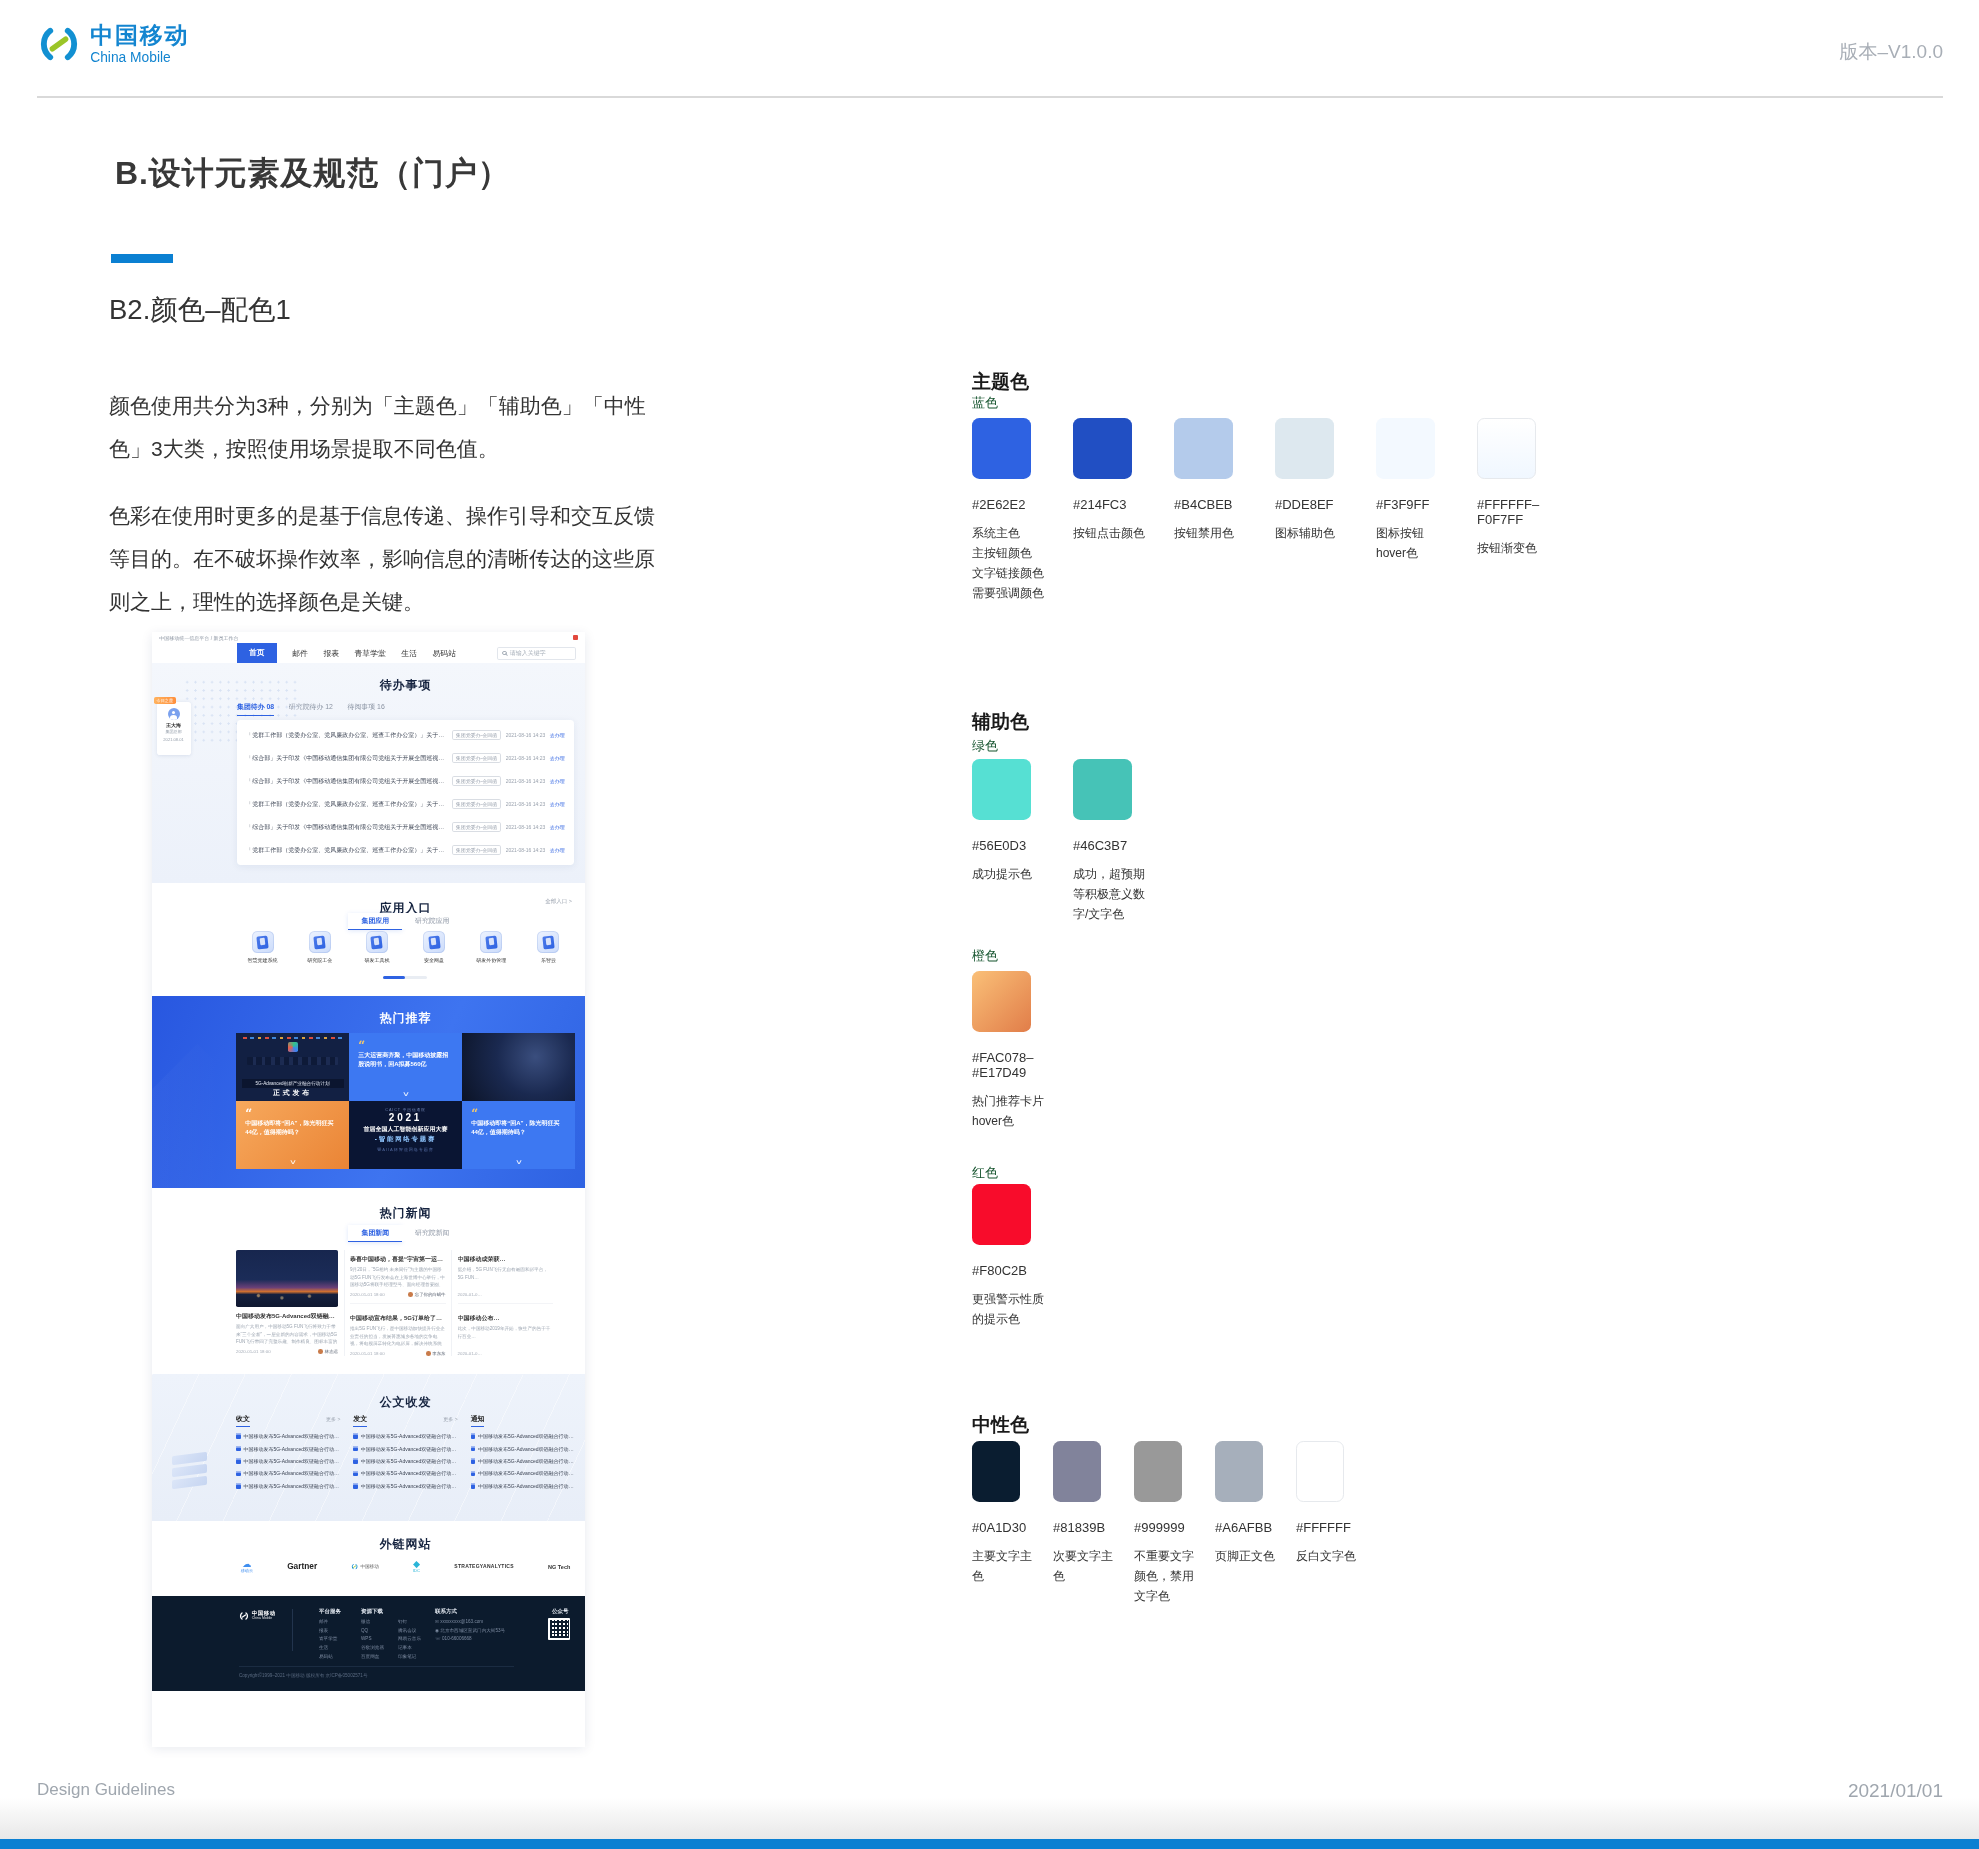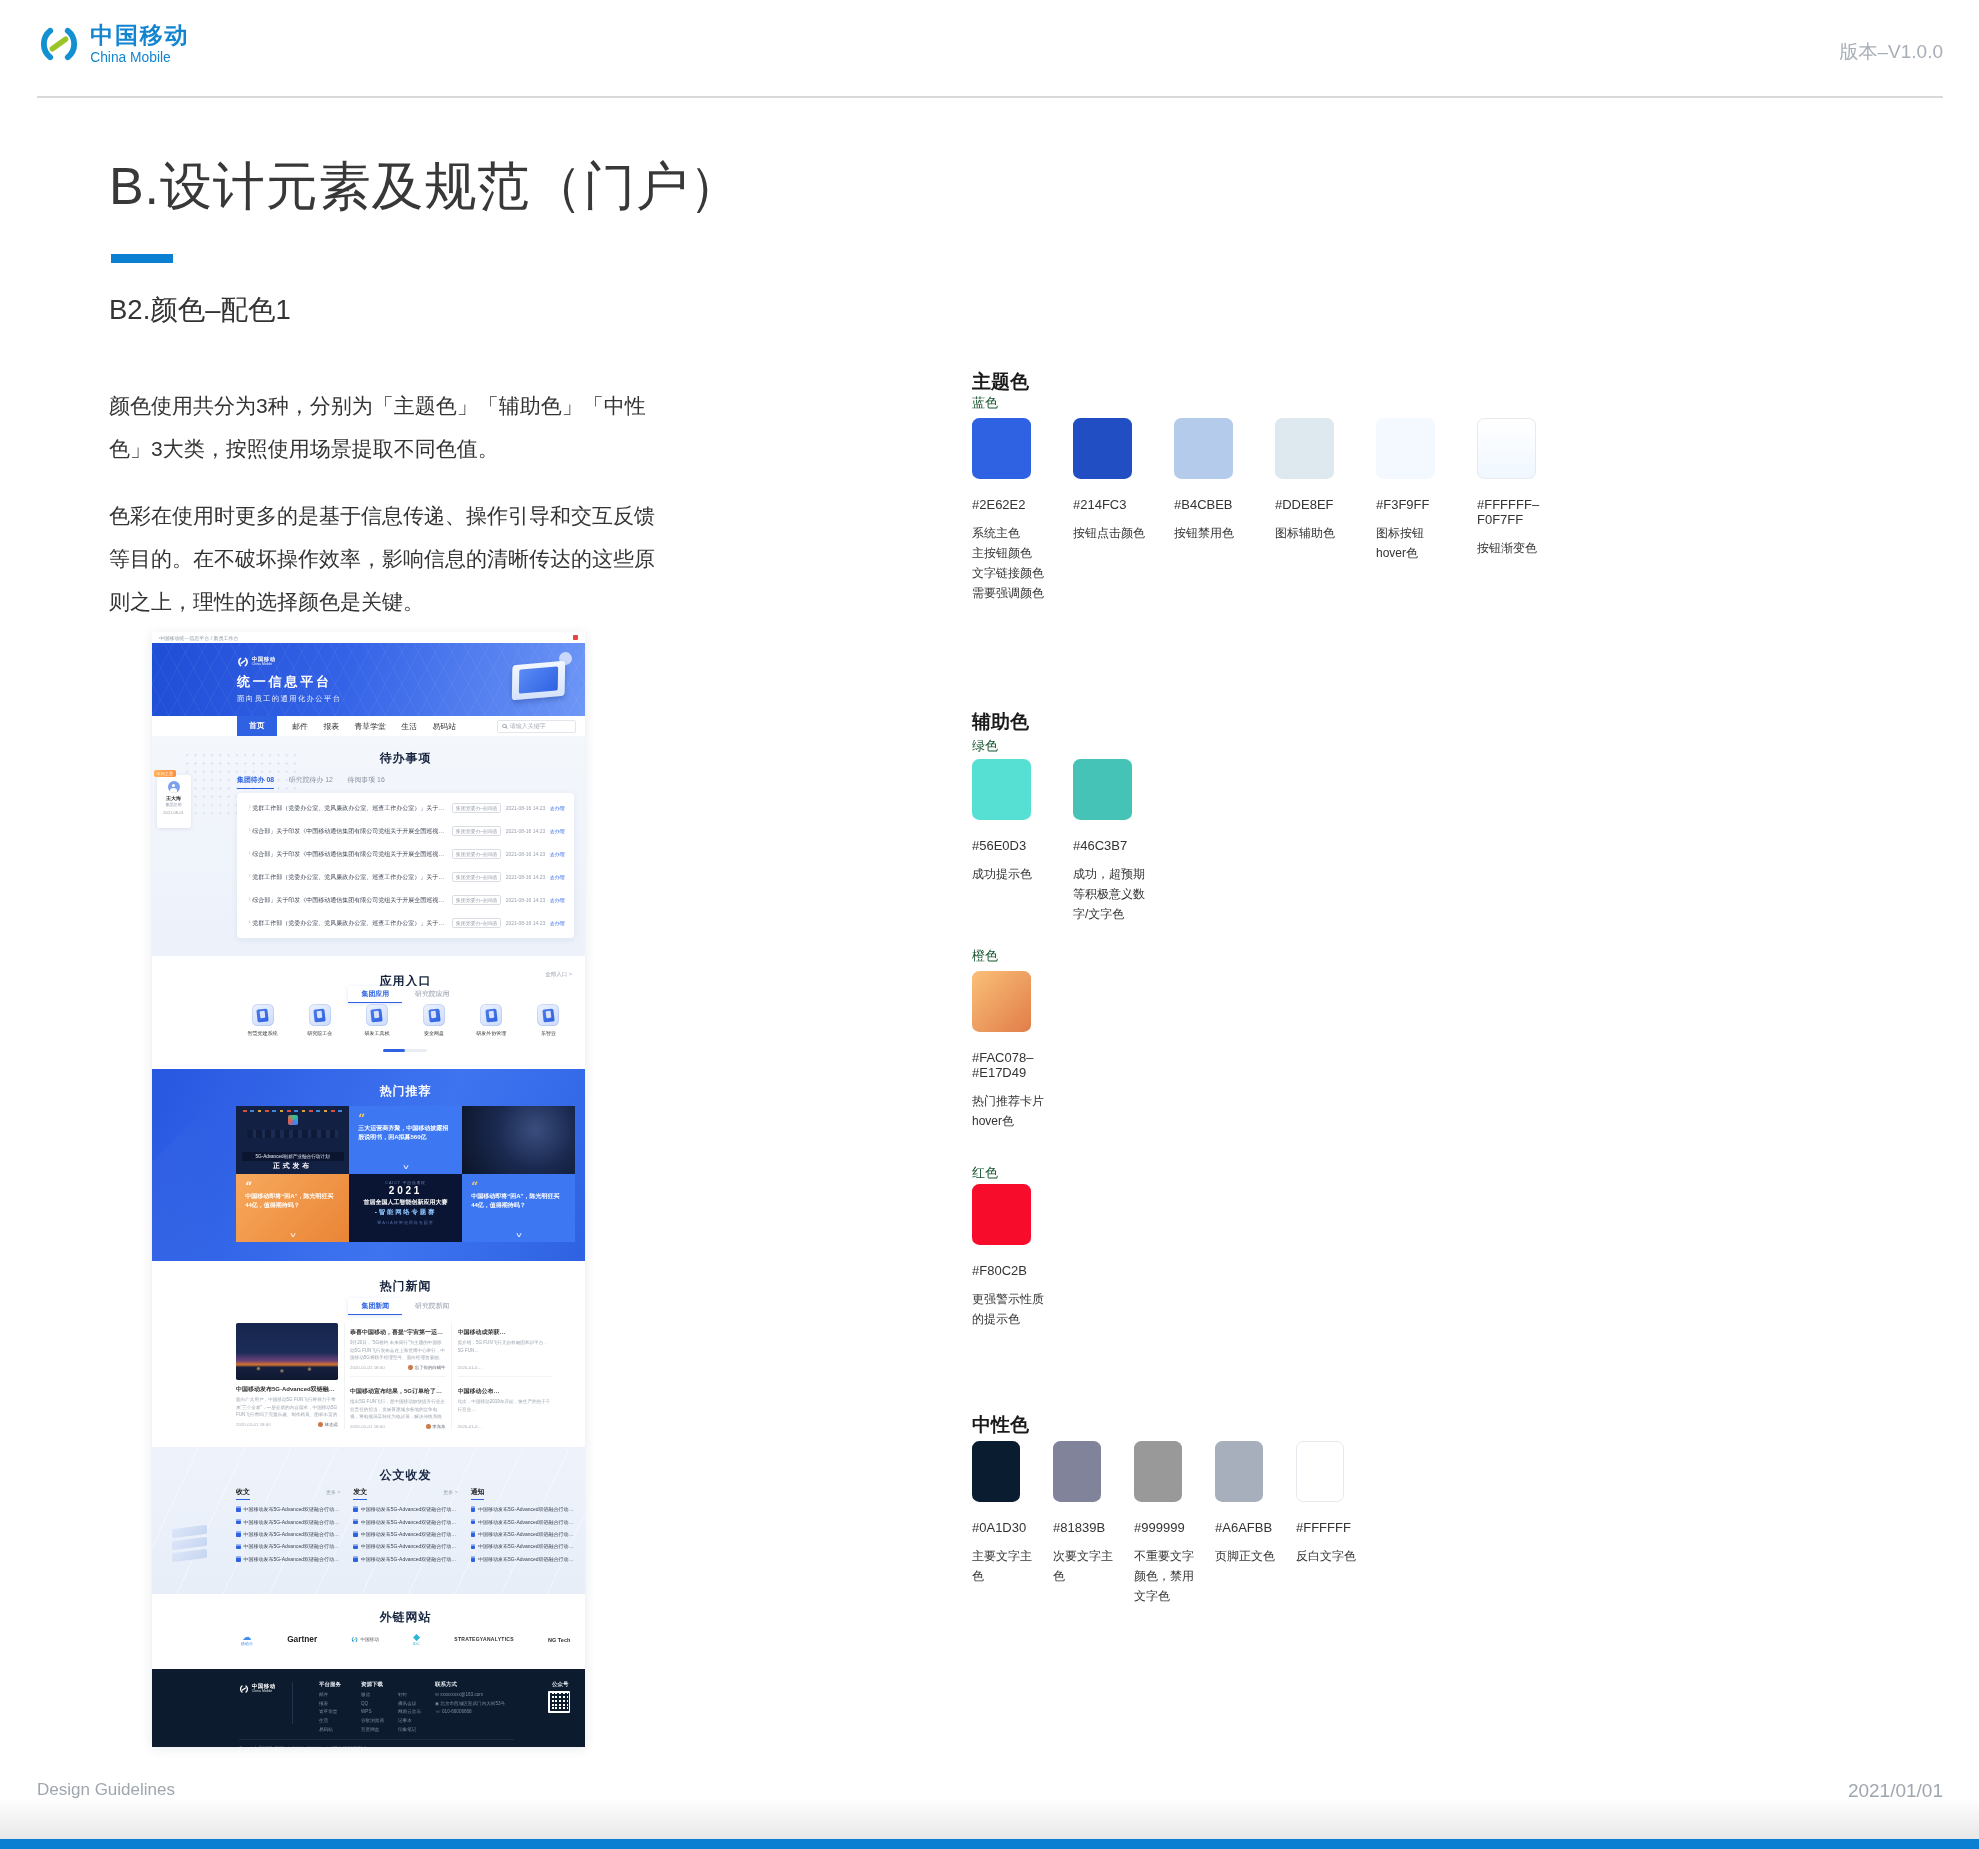--- a/index.html
+++ b/index.html
@@ -9,21 +9,21 @@
 
 
 .brand{position:absolute;left:37px;top:22px;display:flex;align-items:center;gap:9.2px}
 .brand-text{display:flex;flex-direction:column;line-height:1.1}
 .brand-cn{font-size:23px;font-weight:bold;color:#1385D0;letter-spacing:1.8px}
 .brand-en{font-size:13.8px;color:#1385D0;margin-top:1.8px}
 .version{position:absolute;right:37px;top:39px;font-size:19px;color:#A8AEB6}
 .hdr-line{position:absolute;left:37px;right:37px;top:96px;height:1.8px;background:#D9D9D9}
 
 
-.doc-title{position:absolute;left:109px;top:152px;font-size:52px;font-weight:normal;color:#383838;letter-spacing:0.9px}
+.doc-title{position:absolute;left:115px;top:152px;font-size:32px;font-weight:bold;color:#383838;letter-spacing:0.9px}
 .accent-bar{position:absolute;left:111px;top:254px;width:62px;height:9.2px;background:#0B80D2}
 .sec-title{position:absolute;left:109px;top:292px;font-size:27.5px;color:#333}
 .para{position:absolute;left:109px;width:562px;font-size:21px;line-height:43px;color:#333}
 .p1{top:384px}
 .p2{top:494px}
 
 
 .foot-left{position:absolute;left:37px;top:1780px;font-size:17px;color:#9FA6AE}
 .foot-right{position:absolute;right:37px;top:1780px;font-size:19px;color:#9FA6AE}
 .bottom-grad{position:absolute;left:0;right:0;bottom:10px;height:41px;background:linear-gradient(180deg,rgba(236,236,236,0),#E8E8E8)}
@@ -210,44 +210,20 @@
   <div class="accent-bar"></div>
   <div class="sec-title">B2.颜色–配色1</div>
   <div class="para p1">颜色使用共分为3种，分别为「主题色」「辅助色」「中性色」3大类，按照使用场景提取不同色值。</div>
   <div class="para p2">色彩在使用时更多的是基于信息传递、操作引导和交互反馈等目的。在不破坏操作效率，影响信息的清晰传达的这些原则之上，理性的选择颜色是关键。</div>
 
   <div class="portal" id="portal">
       <div class="pt-topbar">
     <span class="pt-bc">中国移动统一信息平台 / 新员工作台</span>
     <span class="pt-reddot"></span>
       </div>
-      <div class="pt-hero">
-    <div class="pt-hero-inner">
-      <div class="pt-hlogo">
-            <svg width="12" height="12" viewBox="0 0 24 24">
-              <g fill="none" stroke-linecap="round">
-                <path d="M7.2 19.2 A9.2 9.2 0 0 1 7.2 4.8" stroke="#ffffff" stroke-width="3.2"></path>
-                <path d="M16.8 4.8 A9.2 9.2 0 0 1 16.8 19.2" stroke="#ffffff" stroke-width="3.2"></path>
-                <path d="M8.4 14.6 L15.6 9.4" stroke="#ffffff" stroke-width="3"></path>
-              </g>
-            </svg>
-        <span class="pt-hlogo-t">
-              <b>中国移动</b>
-              <i>China Mobile</i>
-            </span>
-          </div>
-      <div class="pt-htitle">统一信息平台</div>
-      <div class="pt-hsub">面向员工的通用化办公平台</div>
-    </div>
-    <div class="pt-illu">
-          <i class="il3"></i>
-          <i class="il1"></i>
-          <i class="il2"></i>
-        </div>
-  </div>
       <div class="pt-nav">
         <span class="pt-nav-item act">首页</span>
         <span class="pt-nav-item">邮件</span>
         <span class="pt-nav-item">报表</span>
         <span class="pt-nav-item">青草学堂</span>
         <span class="pt-nav-item">生活</span>
         <span class="pt-nav-item">易码站</span>
         <span class="pt-search"><i class="pt-mag"></i>请输入关键字</span>
       </div>
       <div class="pt-todo">

